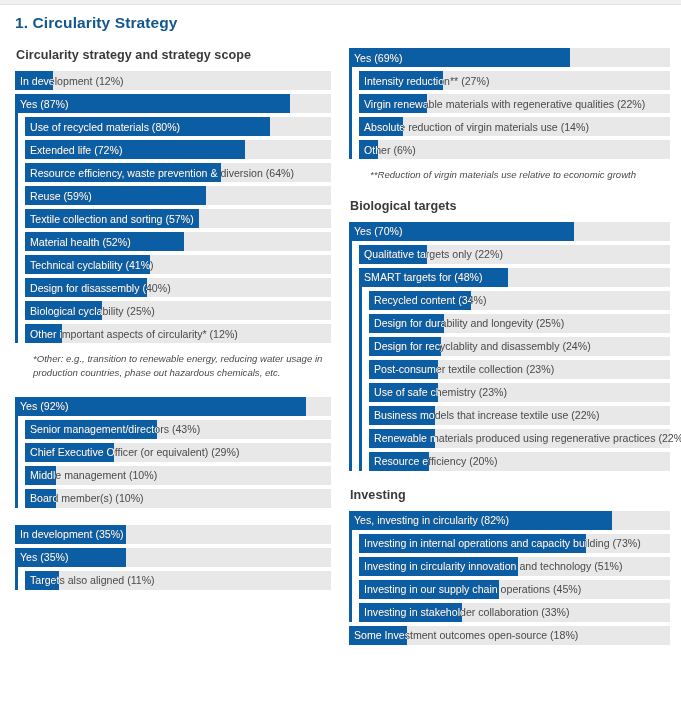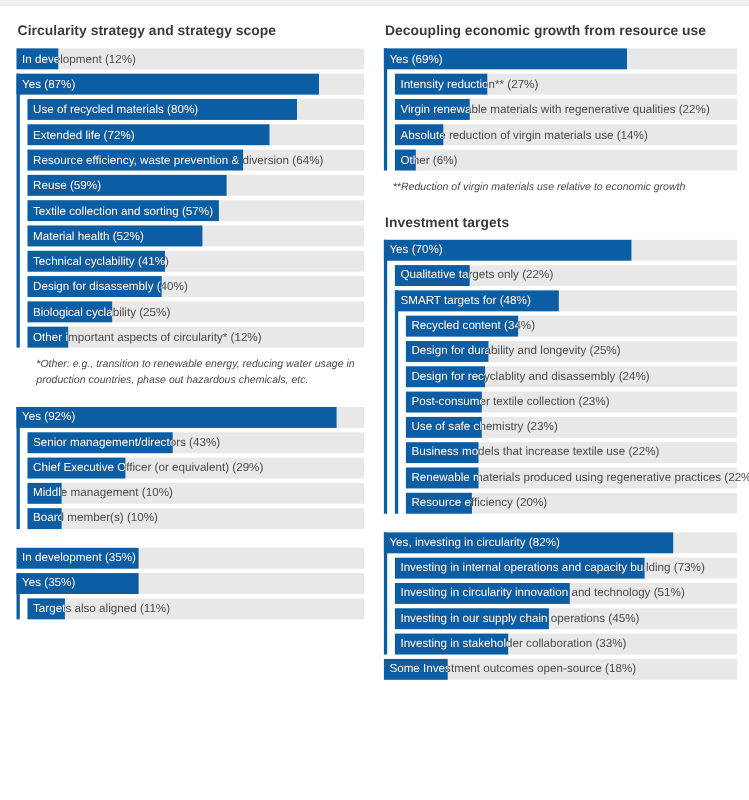--- a/index.html
+++ b/index.html
@@ -100,28 +100,29 @@
   .rows-wrap { position: relative; }
 
   .footnote {
     font-size: 9.6px;
     font-style: italic;
     color: #4a4a4a;
     line-height: 1.45;
     margin: 9px 0 0 18px;
     max-width: 290px;
   }
-  .footnote.rt { margin-left: 8px; max-width: 310px; }
+  .footnote.rt { margin-left: 21px; max-width: 310px; }
 </style>
 </head>
 <body>
 
 <div id="page">
   <div class="topbar"></div>
 
+  <div class="page-title">1. Circularity Strategy</div>
 
   <div class="columns">
     <div class="col left" id="col-left">
         <div class="section">
           <div class="section-title">Circularity strategy and strategy scope</div>
           <div class="rows-wrap">
             <div class="spine" style="left: 0px; top: 23px; height: 249px;"></div>
             <div class="row lvl0">
               <div class="track"></div>
               <div class="fill" style="width: 38px;"></div>
@@ -291,21 +292,20 @@
               <div class="row-label">Targets also aligned (11%)</div>
               <div class="label-over" style="width: 34px;">
                 <div class="row-label" style="left: 0px;">Targets also aligned (11%)</div>
               </div>
             </div>
           </div>
         </div>
       </div>
     <div class="col right" id="col-right">
         <div class="section">
-          <div class="section-title">Decoupling economic growth from resource use</div>
           <div class="rows-wrap">
             <div class="spine" style="left: 0px; top: 0px; height: 111px;"></div>
             <div class="row lvl0">
               <div class="track"></div>
               <div class="fill" style="width: 221px;"></div>
               <div class="row-label">Yes (69%)</div>
               <div class="label-over" style="width: 221px;">
                 <div class="row-label" style="left: 0px;">Yes (69%)</div>
               </div>
             </div>
@@ -338,21 +338,21 @@
               <div class="fill" style="width: 19px;"></div>
               <div class="row-label">Other (6%)</div>
               <div class="label-over" style="width: 19px;">
                 <div class="row-label" style="left: 0px;">Other (6%)</div>
               </div>
             </div>
           </div>
           <div class="footnote rt">**Reduction of virgin materials use relative to economic growth</div>
         </div>
         <div class="section">
-          <div class="section-title">Investment targets</div>
+          <div class="section-title">Biological targets</div>
           <div class="rows-wrap">
             <div class="spine" style="left: 0px; top: 0px; height: 249px;"></div>
             <div class="spine" style="left: 10px; top: 46px; height: 203px;"></div>
             <div class="row lvl0">
               <div class="track"></div>
               <div class="fill" style="width: 225px;"></div>
               <div class="row-label">Yes (70%)</div>
               <div class="label-over" style="width: 225px;">
                 <div class="row-label" style="left: 0px;">Yes (70%)</div>
               </div>
@@ -433,20 +433,21 @@
               <div class="track"></div>
               <div class="fill" style="width: 60px;"></div>
               <div class="row-label">Resource efficiency (20%)</div>
               <div class="label-over" style="width: 60px;">
                 <div class="row-label" style="left: 0px;">Resource efficiency (20%)</div>
               </div>
             </div>
           </div>
         </div>
         <div class="section">
+          <div class="section-title">Investing</div>
           <div class="rows-wrap">
             <div class="spine" style="left: 0px; top: 0px; height: 111px;"></div>
             <div class="row lvl0">
               <div class="track"></div>
               <div class="fill" style="width: 263px;"></div>
               <div class="row-label">Yes, investing in circularity (82%)</div>
               <div class="label-over" style="width: 263px;">
                 <div class="row-label" style="left: 0px;">Yes, investing in circularity (82%)</div>
               </div>
             </div>

